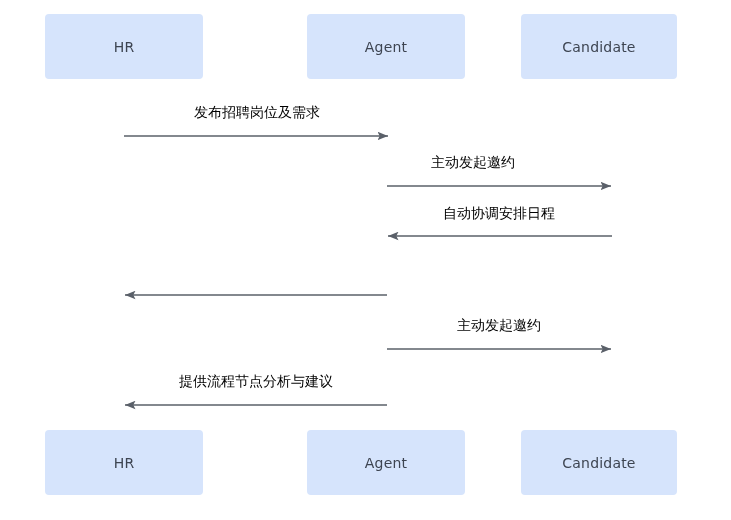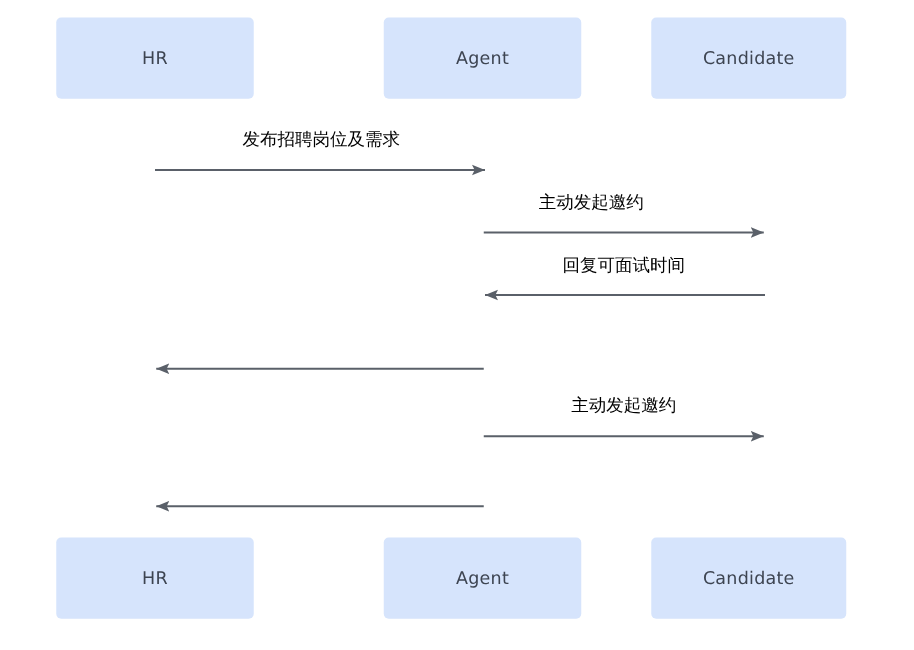--- a/index.html
+++ b/index.html
@@ -93,25 +93,26 @@
 
     <line x1="387" y1="349" x2="611" y2="349" stroke="#5a6069" stroke-width="1.7" marker-end="url(#arrow-right)"></line>
 
     <line x1="387" y1="405" x2="125" y2="405" stroke="#5a6069" stroke-width="1.7" marker-end="url(#arrow-left)"></line>
   </svg>
 
   <div class="msg-label" style="left:257px; top:105px;">发布招聘岗位及需求</div>
 
   <div class="msg-label" style="left:473px; top:155px;">主动发起邀约</div>
 
-  <div class="msg-label" style="left:499px; top:206px;">回复可面试时间</div>
+  <div class="msg-label" style="left:499px; top:206px;">自动协调安排日程</div>
 
 
   <div class="msg-label" style="left:499px; top:318px;">主动发起邀约</div>
 
+  <div class="msg-label" style="left:256px; top:374px;">提供流程节点分析与建议</div>
 
   <div class="actor-box" style="left:45px; top:430px; width:158px; height:65px;">
     <span class="actor-label">HR</span>
   </div>
 
   <div class="actor-box" style="left:307px; top:430px; width:158px; height:65px;">
     <span class="actor-label">Agent</span>
   </div>
 
   <div class="actor-box" style="left:521px; top:430px; width:156px; height:65px;">

